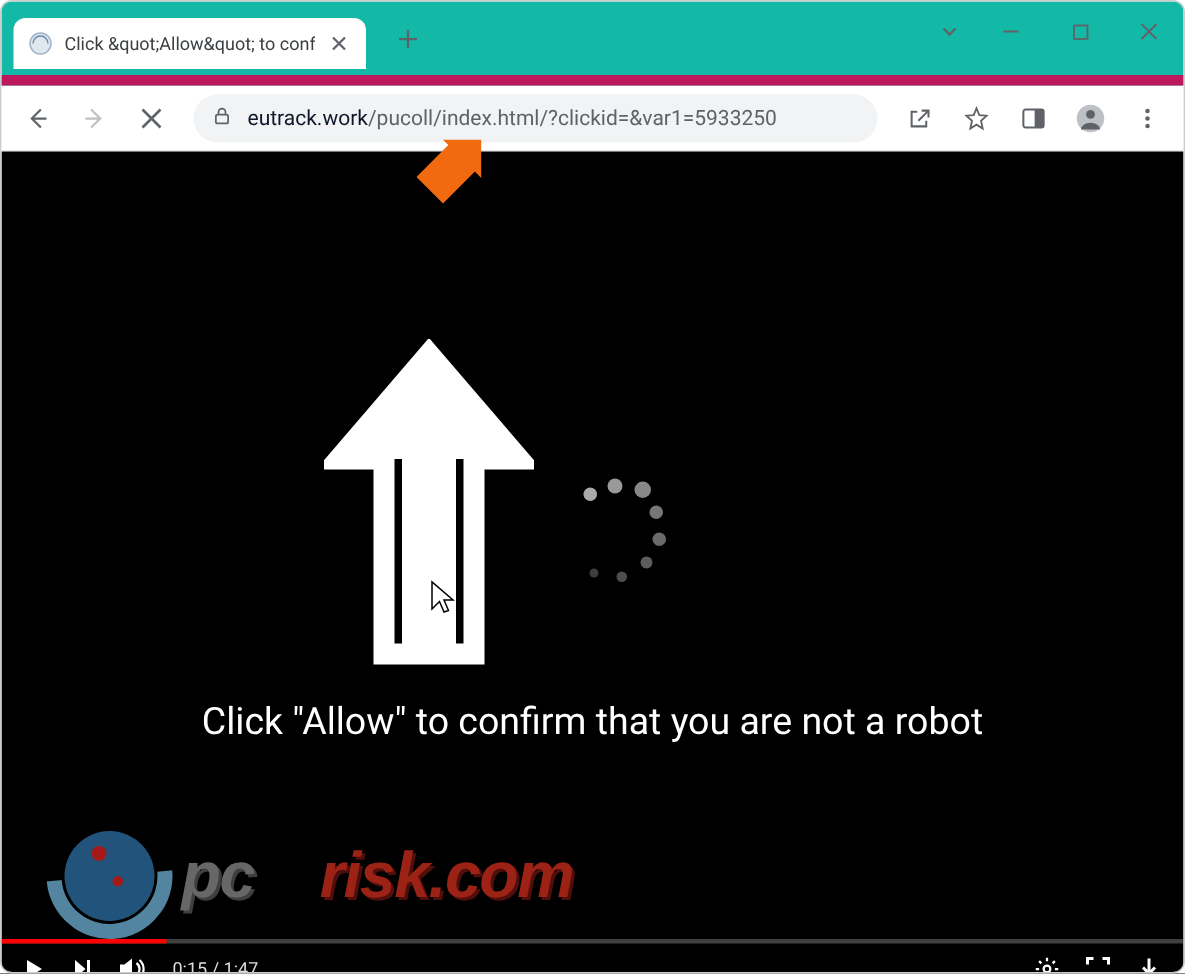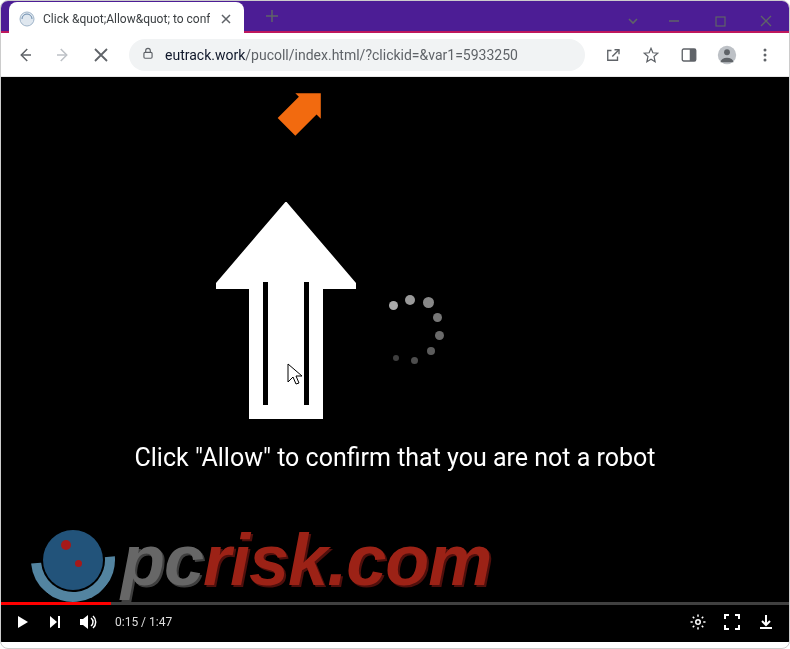--- a/index.html
+++ b/index.html
@@ -8,25 +8,25 @@
   height: 649px;
   font-family: -apple-system, BlinkMacSystemFont, "Segoe UI", Roboto, Arial, sans-serif;
   background: #fff;
   overflow: hidden;
   position: relative;
   border: 1px solid #ccc;
   border-radius: 8px;
 }
 
 .titlebar {
-  height: 32px;
-  background: #4c1d95;
-  display: flex;
-  align-items: center;
-  border-bottom: 2px solid #be185d;
+  height: 56px;
+  background: #14b8a6;
+  display: flex;
+  align-items: center;
+  border-bottom: 7px solid #be185d;
   position: relative;
 }
 .tab {
   display: flex;
   align-items: center;
   height: 34px;
   background: #fff;
   border-radius: 8px 8px 0 0;
   padding: 0 10px;
   margin-left: 8px;
@@ -212,29 +212,29 @@
   transform: rotate(40deg);
 }
 .wm-logo .inner {
   position:absolute; left:12px; top:12px; right:12px; bottom:12px;
   background:#2e6fa3; border-radius:50%;
 }
 .wm-logo .d1 { position:absolute; width:10px;height:10px;background:#d22;border-radius:50%; left:30px; top:22px;}
 .wm-logo .d2 { position:absolute; width:7px;height:7px;background:#d22;border-radius:50%; left:44px; top:42px;}
 .wm-text {
   font-family: Arial, sans-serif;
-  font-size: 72px;
+  font-size: 43px;
   font-style: italic;
   font-weight: 900;
   letter-spacing: -1px;
   margin-left: 6px;
   display:flex;
 }
 .wm-text span.g { color:#8a8a8a; text-shadow: 2px 2px 0 #555; }
-.wm-text span.r { color:#d12e1e; text-shadow: 2px 2px 0 #6b1510; }
+.wm-text span.r { color:#d12e1e; text-shadow: 2px 2px 0 #6b1510; margin-left: 44px; }
 </style>
 </head>
 <body>
 
 <div class="titlebar">
   <div class="tab">
     <span class="tab-favicon">
       <svg width="16" height="16" viewBox="0 0 16 16">
           <circle cx="8" cy="8" r="7" fill="#dfe7ef" stroke="#9fb4c8"></circle>
           <path d="M3 8 A5 5 0 0 1 13 8" fill="none" stroke="#6a8bad" stroke-width="1"></path>

